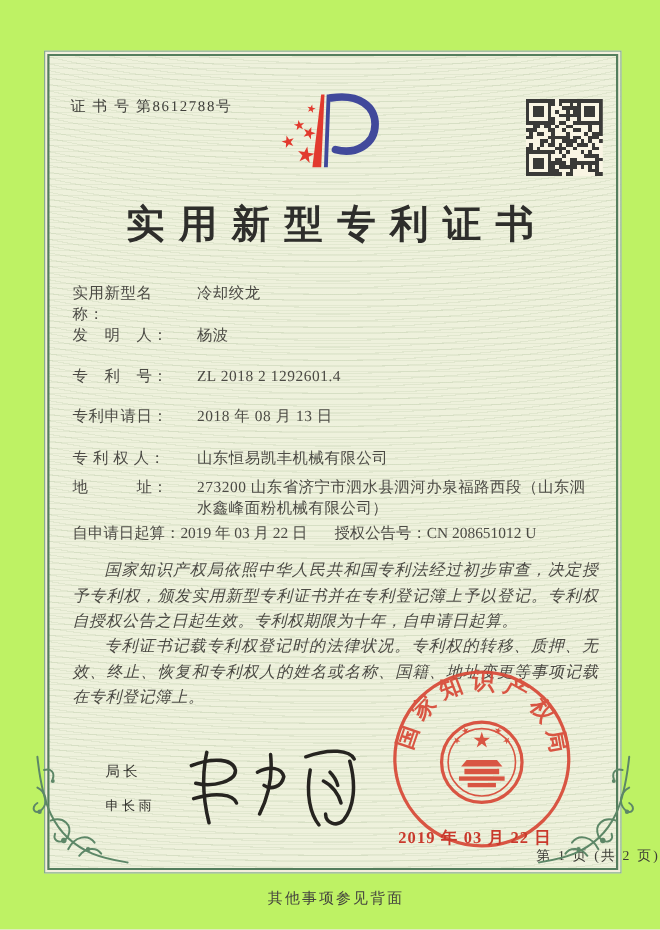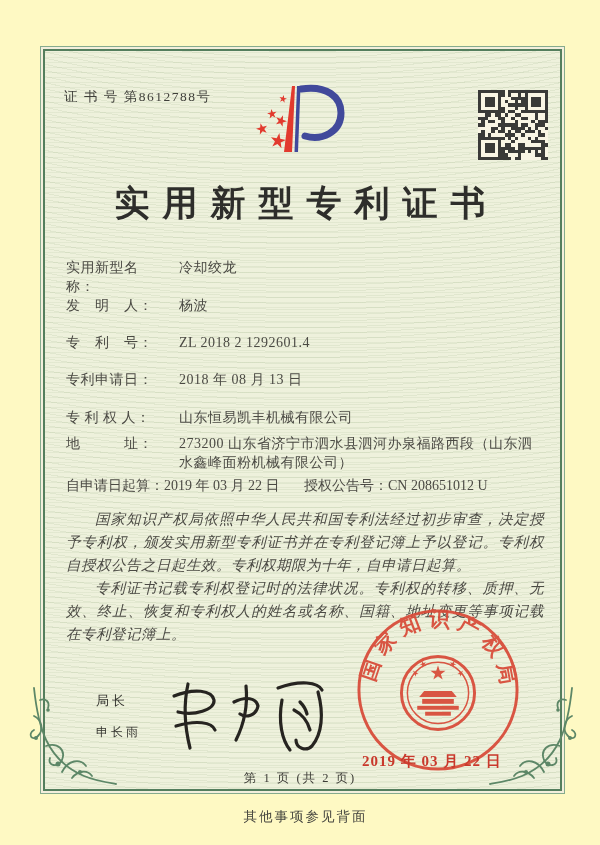--- a/index.html
+++ b/index.html
@@ -1,18 +1,18 @@
 <!DOCTYPE html>
 <html><head>
 <meta charset="utf-8">
 <style>
   html,body{margin:0;padding:0;background:#e9e6d8;}
   .page{
     position:relative;width:600px;height:845px;margin:0 auto;
-    background:#fef9c3;
+    background:#bef264;
     font-family:"Liberation Serif","DejaVu Serif",serif;
     overflow:hidden;
   }
   .frame{
     position:absolute;left:40px;top:46px;width:525px;height:748px;
     border:1.5px solid #86ab8d;
     box-shadow: inset 0 0 0 2px #f3efdc, inset 0 0 0 4px #547e5d;
     background-color:#eef1dc;
     background-image:
       repeating-linear-gradient(0deg, rgba(125,155,105,0.10) 0 1px, transparent 1px 5px),
@@ -30,21 +30,21 @@
   .grant{position:absolute;left:0;top:218px;width:480px;line-height:19px;}
   .grant .pair2{position:absolute;left:238px;top:0;}
   .bodytext{left:66px;top:508px;width:478px;font-size:14.5px;line-height:23px;
             text-align:justify;color:#4b4a44;}
   .bodytext p{margin:0;text-indent:2em;letter-spacing:0.5px;font-style:italic;}
   .sig-title{left:96px;top:692px;font-size:13px;letter-spacing:3px;color:#33332e;}
   .sig-name{left:96px;top:724px;font-size:12px;letter-spacing:3px;color:#33332e;}
   .sig-svg{left:160px;top:662px;}
   .seal-svg{left:354px;top:606px;z-index:4;opacity:0.93;}
   .seal-date{left:362px;top:752px;font-size:15px;letter-spacing:1px;color:#c9392c;z-index:6;font-weight:bold;}
-  .page-ind{left:0;right:0;top:770px;text-align:center;font-size:12.5px;color:#3c3c36;letter-spacing:2px;}
+  .page-ind{left:0;right:0;top:770px;text-align:right;font-size:12.5px;color:#3c3c36;letter-spacing:2px;}
   .foot-note{left:0;right:0;top:808px;text-align:center;font-size:13.5px;color:#44443e;letter-spacing:2px;padding-left:11px;}
   .orn{z-index:5;}
   .qr{left:478px;top:90px;}
   .logo{left:248px;top:80px;}
 </style>
 </head>
 <body>
 
 <div class="page">
 

